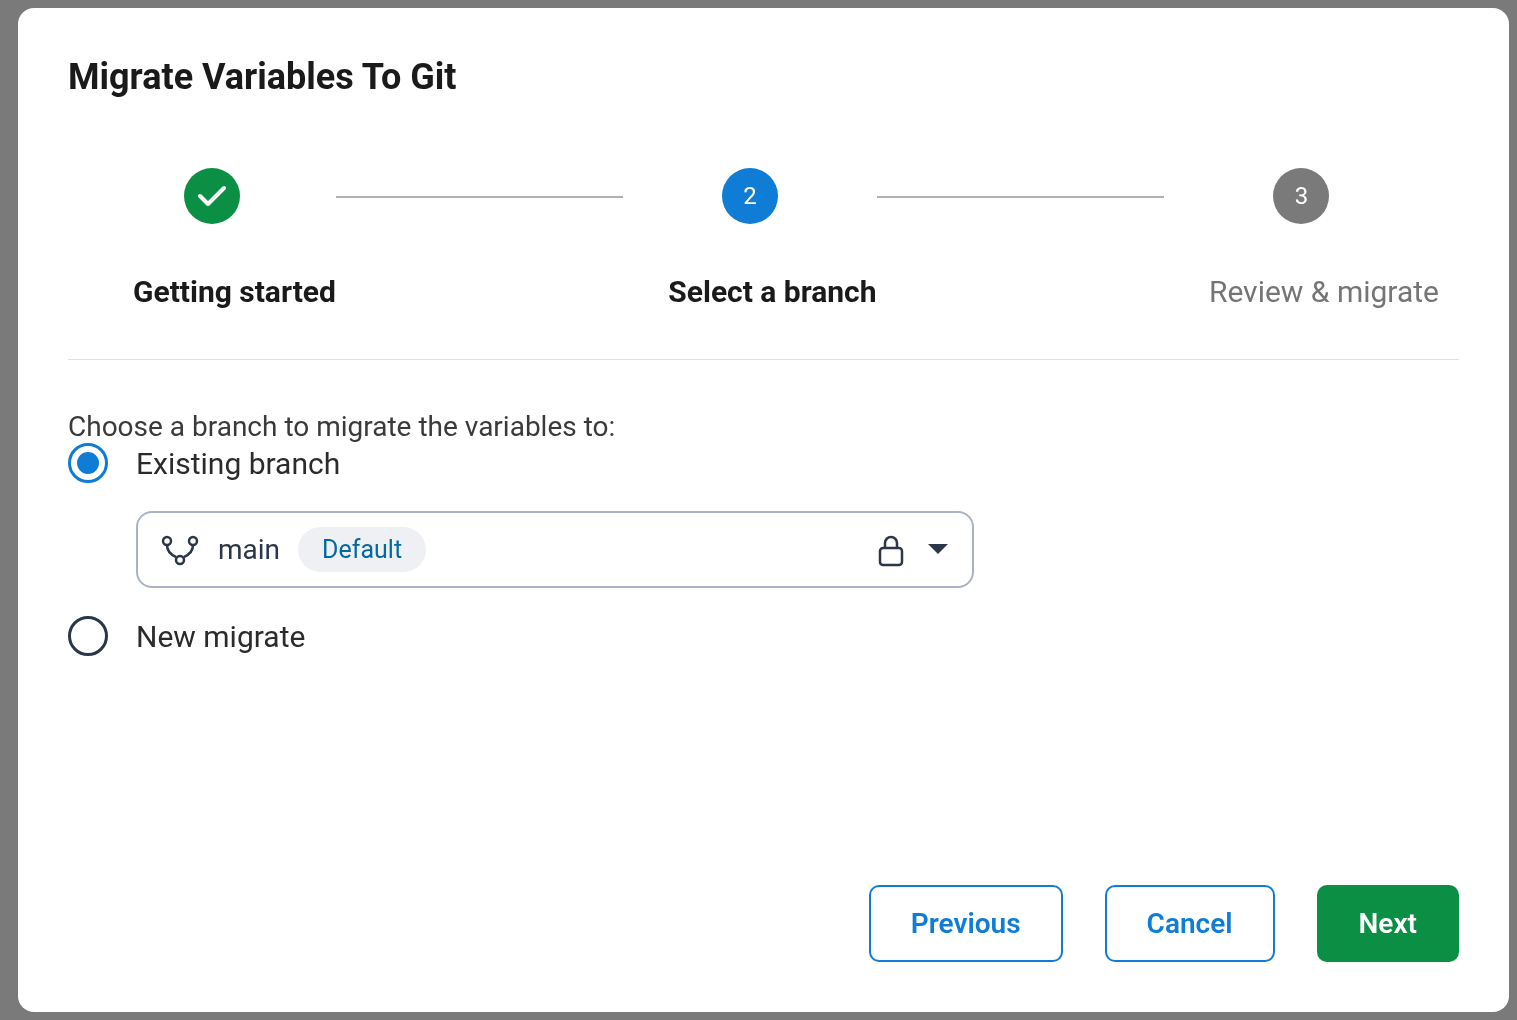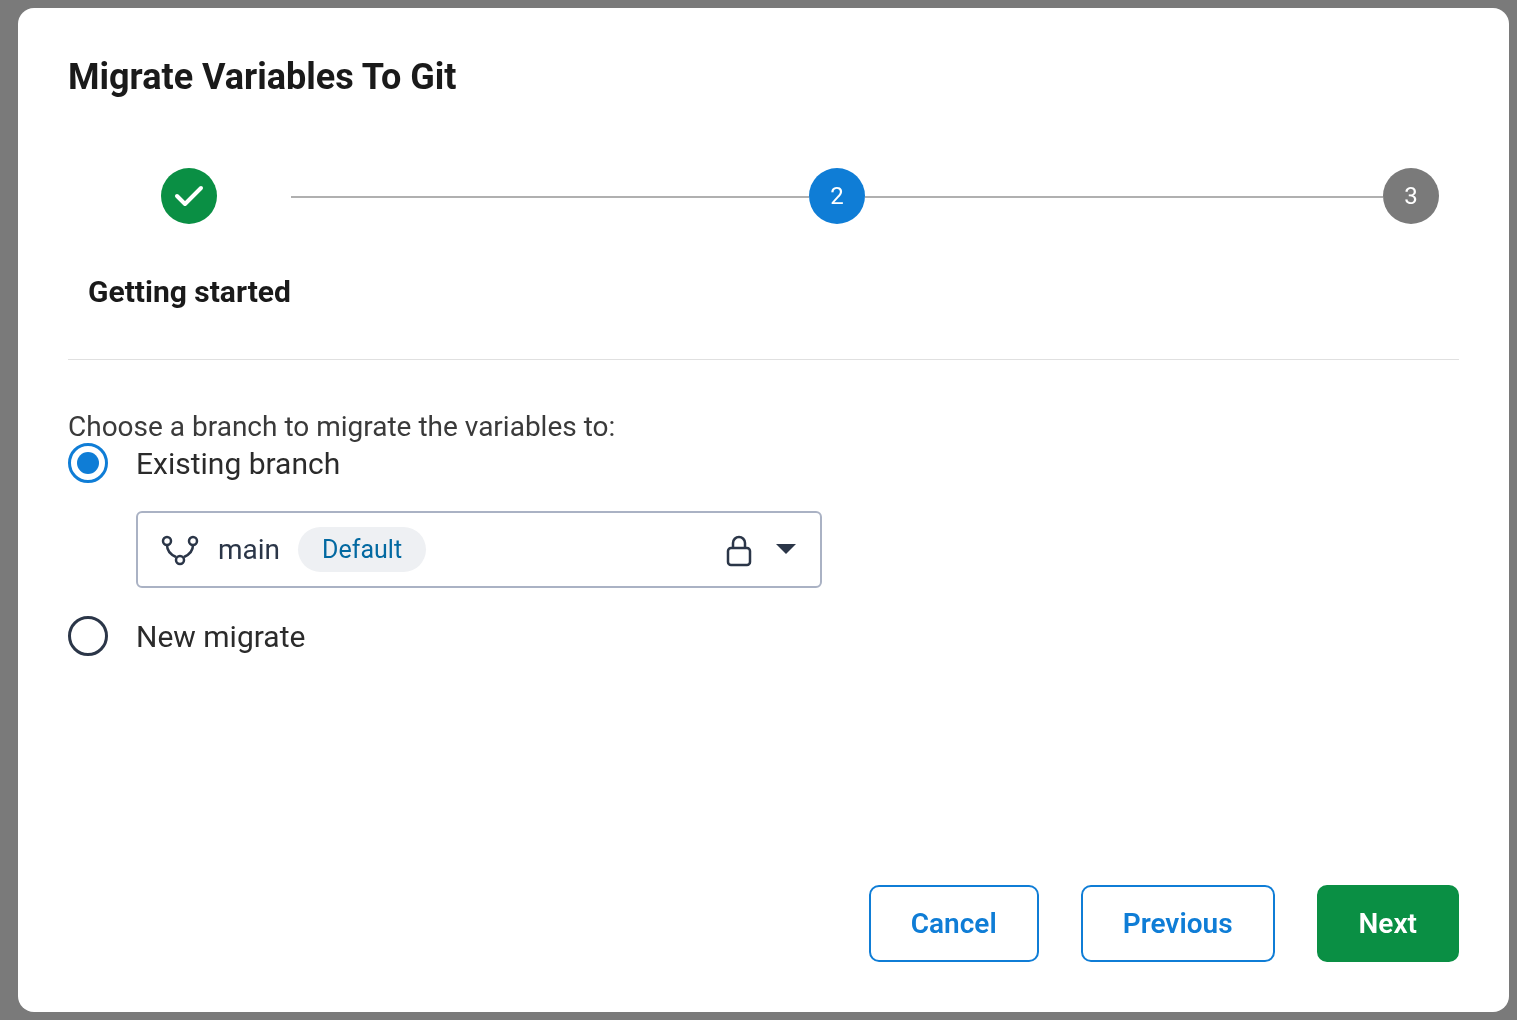--- a/index.html
+++ b/index.html
@@ -74,20 +74,21 @@
     
     .step-circle.pending {
       background: #7a7a7a;
     }
     
     .step-label {
       font-size: 30px;
       font-weight: 700;
       color: #1a1a1a;
       white-space: nowrap;
+      margin-left: 45px;
     }
     
     .step-label.pending {
       color: #757575;
       font-weight: 400;
     }
     
     .step-connector {
       height: 2px;
       background: #b0b0b0;
@@ -151,23 +152,23 @@
     .branch-select-wrap {
       margin-left: 68px;
       margin-top: 10px;
       margin-bottom: 10px;
     }
     
     .branch-select {
       display: flex;
       align-items: center;
       border: 2px solid #aab2c4;
-      border-radius: 6px;
+      border-radius: 16px;
       padding: 14px 22px;
-      width: 686px;
+      width: 838px;
       gap: 18px;
       cursor: pointer;
     }
     
     .branch-icon {
       flex-shrink: 0;
     }
     
     .branch-name {
       font-size: 28px;
@@ -233,24 +234,26 @@
       <div class="step-circle completed">
         <svg width="30" height="24" viewBox="0 0 30 24">
             <path d="M3 12 L11 20 L27 4" stroke="#ffffff" stroke-width="4" fill="none" stroke-linecap="round" stroke-linejoin="round"></path>
           </svg>
       </div>
       <div class="step-label">Getting started</div>
     </div>
     <div class="step-connector"></div>
     <div class="step">
       <div class="step-circle active">2</div>
+      <div class="step-label">Select a branch</div>
     </div>
     <div class="step-connector"></div>
     <div class="step">
       <div class="step-circle pending">3</div>
+      <div class="step-label pending">Review &amp; migrate</div>
     </div>
   </div>
 
   <div class="divider"></div>
 
   <div class="prompt-text">Choose a branch to migrate the variables to:</div>
 
   <div class="radio-group">
     <div class="radio-option">
       <div class="radio-circle selected">
@@ -282,17 +285,17 @@
       </div>
     </div>
 
     <div class="radio-option">
       <div class="radio-circle"></div>
       <div class="radio-label">New migrate</div>
     </div>
   </div>
 
   <div class="footer-buttons">
+    <button class="btn btn-outline">Previous</button>
     <button class="btn btn-outline">Cancel</button>
-    <button class="btn btn-outline">Previous</button>
     <button class="btn btn-primary">Next</button>
   </div>
 </div>
 
 </body></html>

